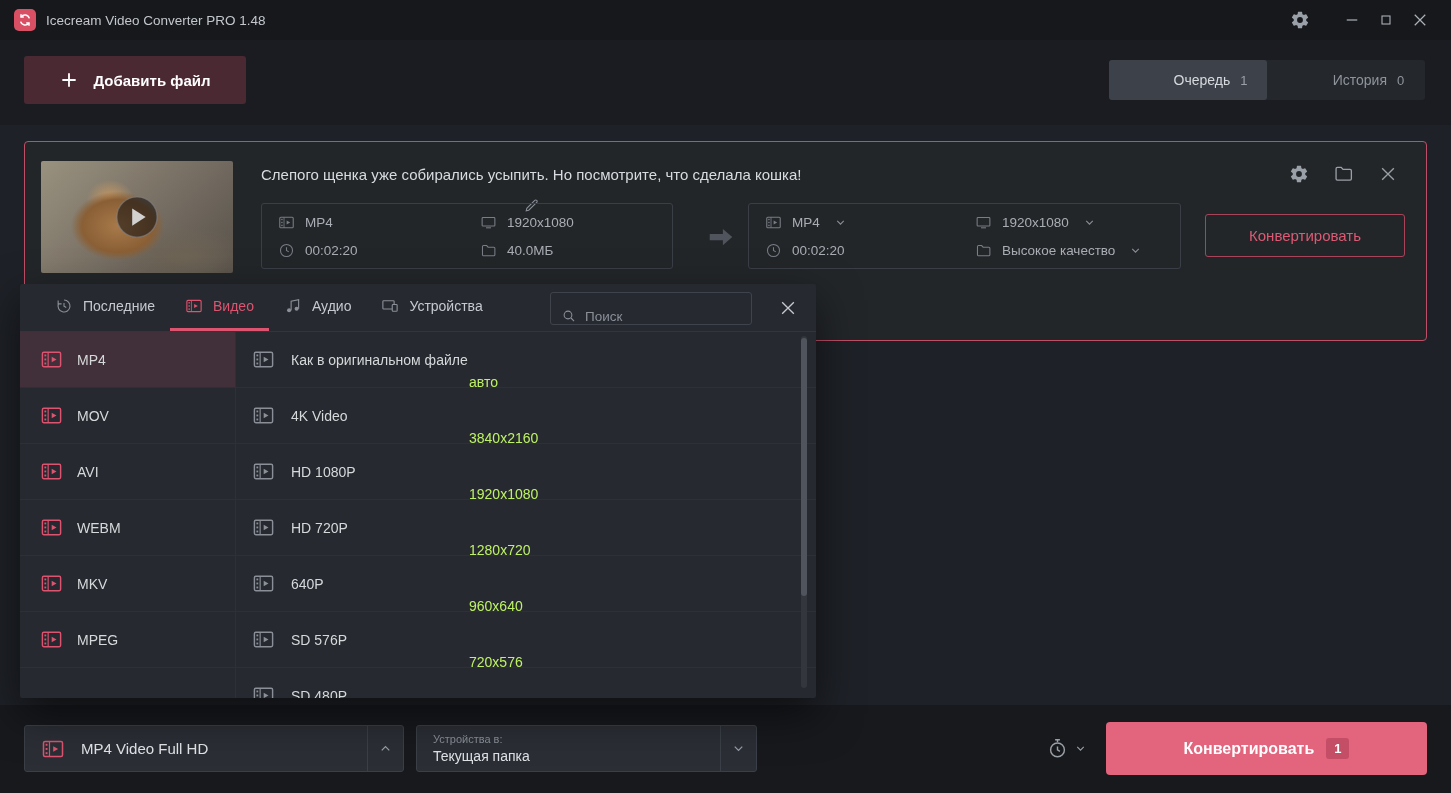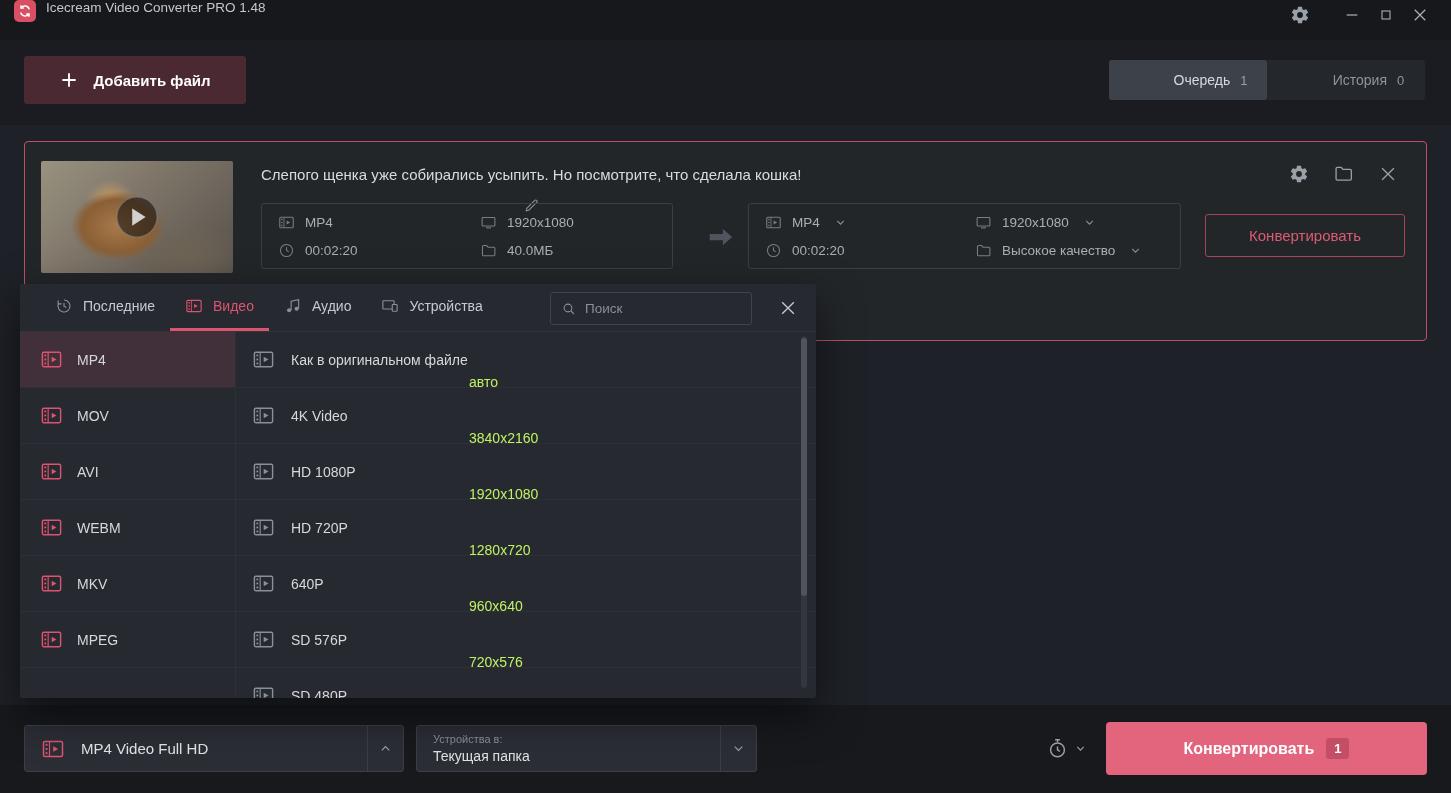--- a/index.html
+++ b/index.html
@@ -3,21 +3,21 @@
 <meta charset="utf-8">
 <style>
   * { margin:0; padding:0; box-sizing:border-box; }
   html,body { background:#0d0e11; }
   body { font-family:"Liberation Sans","DejaVu Sans",sans-serif; }
   .app { position:relative; width:1451px; height:793px; background:#1e2127; overflow:hidden; color:#d5d8dc; }
   .ic { display:block; flex:none; }
 
   
   .headband { position:absolute; top:0; left:0; width:100%; height:125px; background:#1a1c21; }
-  .titlebar { position:absolute; top:0; left:0; width:100%; height:40px; background:#16181c; display:flex; padding:0 14px; }
+  .titlebar { position:absolute; top:0; left:0; width:100%; height:40px; background:#16181c; display:flex; align-items:center; padding:0 14px; }
   .logo { width:22px; height:22px; background:#d94f63; border-radius:5px; display:flex; align-items:center; justify-content:center; margin-right:10px; }
   .win-title { font-size:13.5px; color:#c3c7cd; }
   .tb-spacer { flex:1; }
   .tb-btn { width:34px; height:30px; display:flex; align-items:center; justify-content:center; color:#aeb3ba; cursor:pointer; }
   .tb-gear { margin-right:18px; color:#9aa0a8; }
 
   
   .add-btn { position:absolute; left:24px; top:56px; width:222px; height:48px; background:#4b2933; border-radius:3px; display:flex; align-items:center; justify-content:center; gap:14px; color:#ffffff; font-size:15px; font-weight:600; cursor:pointer; }
   .top-tabs { position:absolute; right:26px; top:60px; height:40px; display:flex; background:#24272c; border-radius:3px; }
   .top-tab { width:158px; display:flex; align-items:center; justify-content:center; gap:10px; font-size:14px; color:#8f949c; border-radius:3px; cursor:pointer;padding-left:45px; }
@@ -48,21 +48,21 @@
   .card-icons .ci { cursor:pointer; }
   .convert-outline { position:absolute; left:1180px; top:72px; width:200px; height:43px; border:1px solid #a8435a; border-radius:3px; background:transparent; color:#dc5a74; font-size:15px; display:flex; align-items:center; justify-content:center; cursor:pointer; font-family:inherit; }
 
   
   .popup { position:absolute; left:20px; top:284px; width:796px; height:414px; background:#26292f; border-radius:2px; box-shadow:0 16px 44px rgba(0,0,0,.55); z-index:5; overflow:hidden; }
   .pop-head { position:relative; height:48px; border-bottom:1px solid #32353c; display:flex; align-items:stretch; padding-left:20px; }
   .pop-tab { display:flex; align-items:center; gap:10px; padding:0 15px; font-size:14px; color:#c6cad0; cursor:pointer; border-bottom:3px solid transparent; }
   .pop-tab .ic { color:#8a8f98; }
   .pop-tab.active { color:#dd5470; border-bottom-color:#dd5470; }
   .pop-tab.active .ic { color:#dd5470; }
-  .search-box { position:absolute; left:530px; top:8px; width:202px; height:33px; border:1px solid #3f434b; border-radius:3px; display:flex; align-items:center; padding:0 10px; gap:8px; background:#26292f; }
+  .search-box { position:absolute; left:530px; top:8px; width:202px; height:33px; border:1px solid #3f434b; border-radius:3px; display:flex; align-items:flex-end; padding:0 10px; gap:8px; background:#26292f; }
   .search-box .ic { color:#8a8f98; }
   .search-box input { flex:1; background:transparent; border:none; outline:none; color:#d5d8dc; font-size:13.5px; font-family:inherit; width:140px; }
   .search-box input::placeholder { color:#8a8f98; }
   .pop-close { position:absolute; right:18px; top:14px; color:#c6cad0; cursor:pointer; }
   .pop-body { position:relative; height:366px; display:flex; }
   .fmt-col { width:216px; border-right:1px solid #2d3036; }
   .fmt-row { height:56px; display:flex; align-items:center; gap:14px; padding-left:20px; border-bottom:1px solid #2d3036; font-size:14px; color:#d6d9da; cursor:pointer; }
   .fmt-row .ic { color:#dd5470; }
   .fmt-row.sel { background:#41303a; }
   .preset-col { flex:1; position:relative; }

